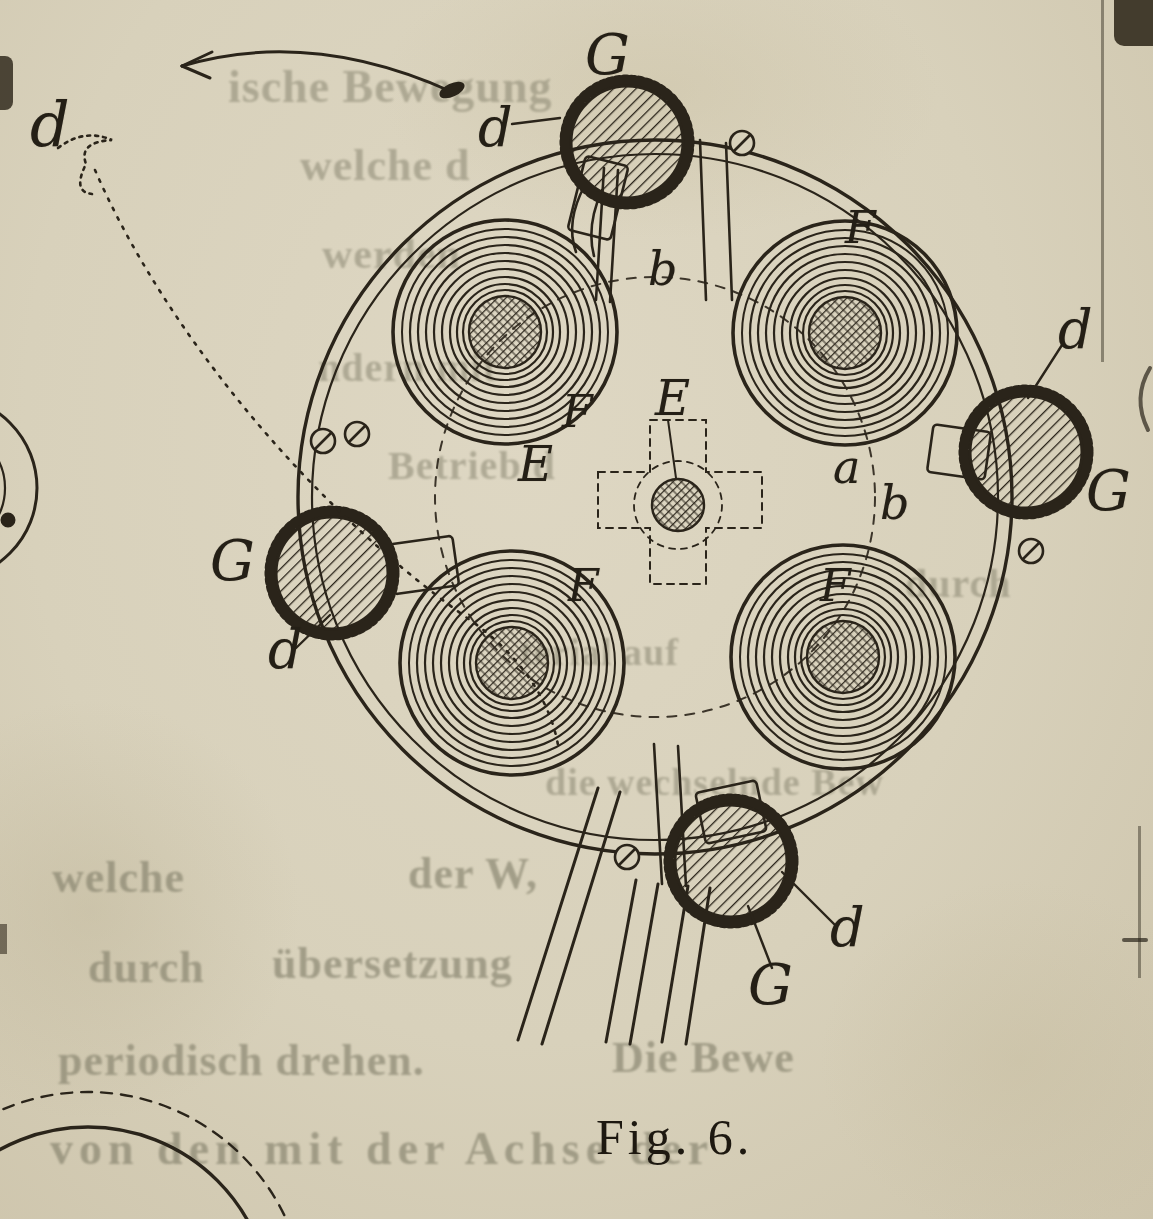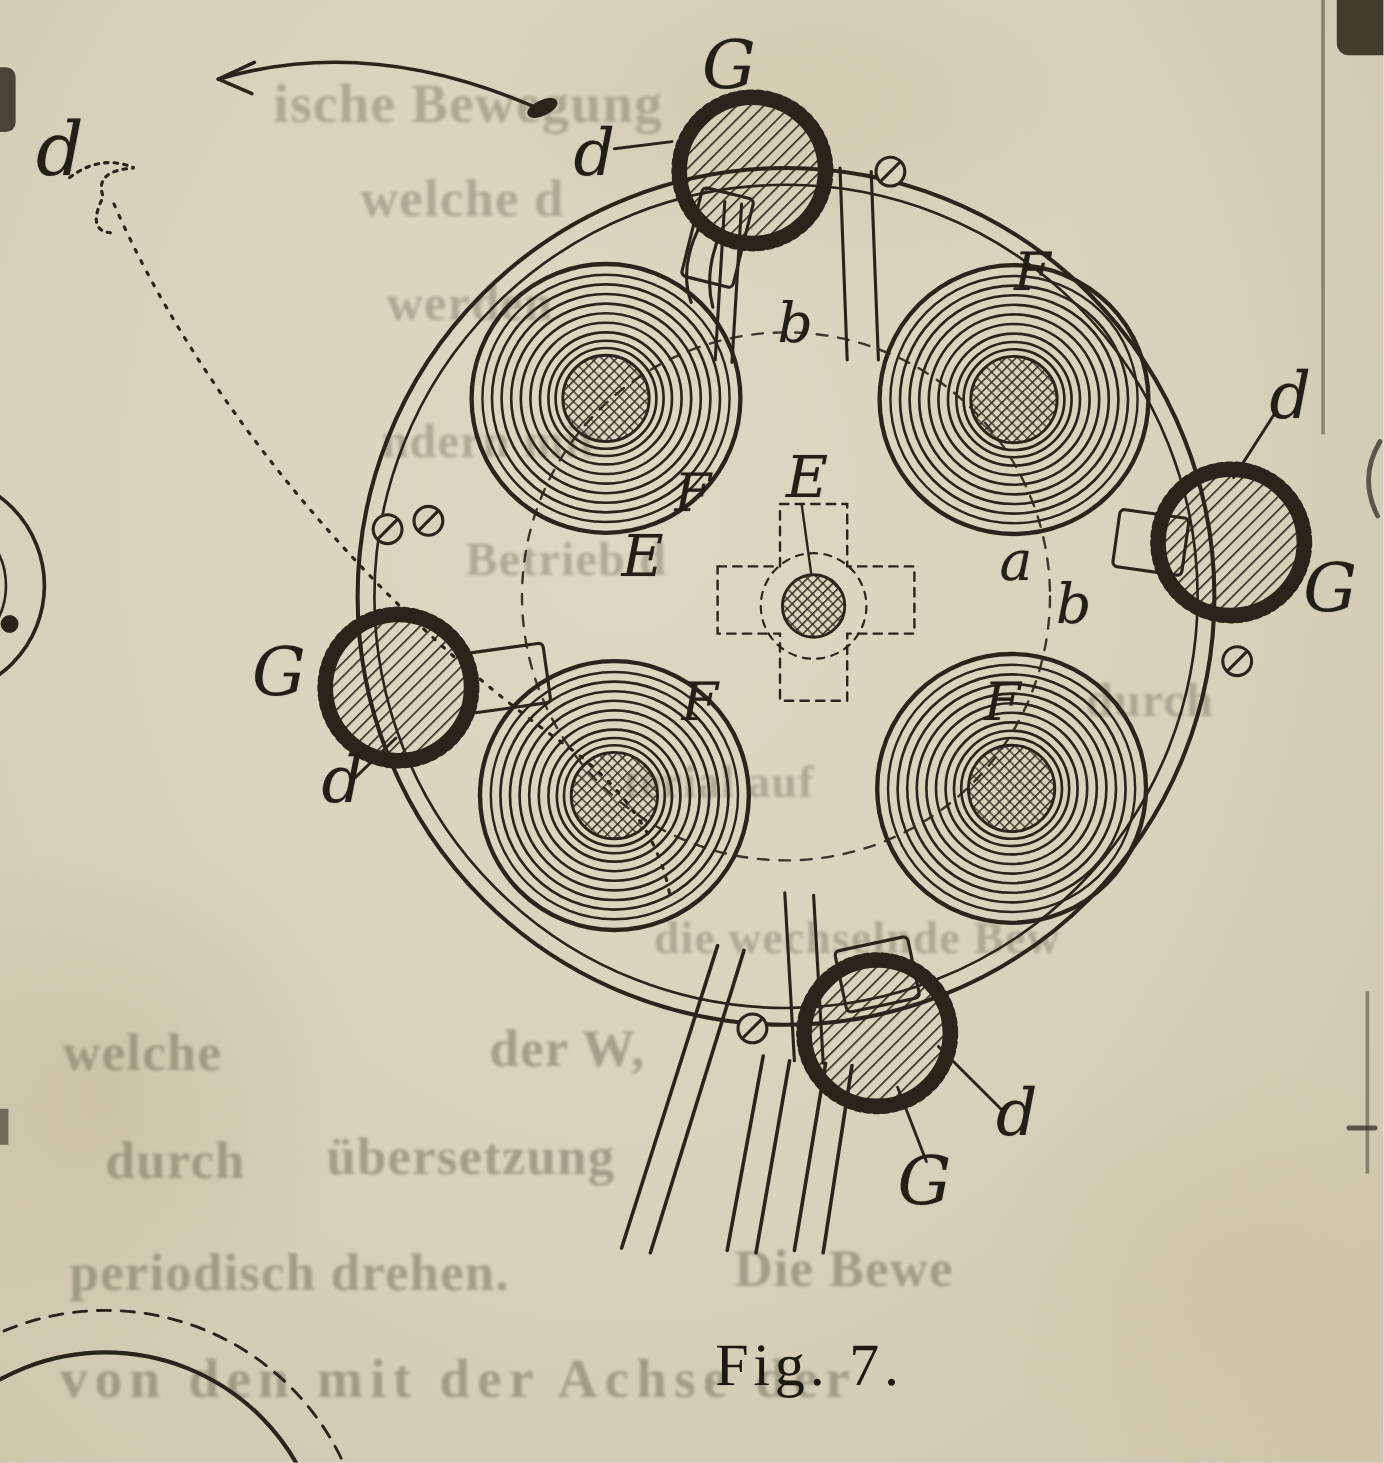--- a/index.html
+++ b/index.html
@@ -203,15 +203,15 @@
   <span class="lbl" style="left:518px;top:436px;font-size:48px;">E</span>
   <span class="lbl" style="left:833px;top:440px;font-size:46px;">a</span>
   <span class="lbl" style="left:880px;top:476px;font-size:46px;">b</span>
   <span class="lbl" style="left:1058px;top:298px;font-size:54px;">d</span>
   <span class="lbl" style="left:1086px;top:458px;font-size:56px;">G</span>
   <span class="lbl" style="left:210px;top:528px;font-size:56px;">G</span>
   <span class="lbl" style="left:268px;top:618px;font-size:54px;">d</span>
   <span class="lbl" style="left:830px;top:896px;font-size:54px;">d</span>
   <span class="lbl" style="left:748px;top:952px;font-size:56px;">G</span>
 
-  <span class="caption" style="left:596px;top:1108px;font-size:50px;">Fig. 7.</span>
+  <span class="caption" style="left:596px;top:1108px;font-size:50px;">Fig. 6.</span>
 
 </div>
 
 </body></html>

